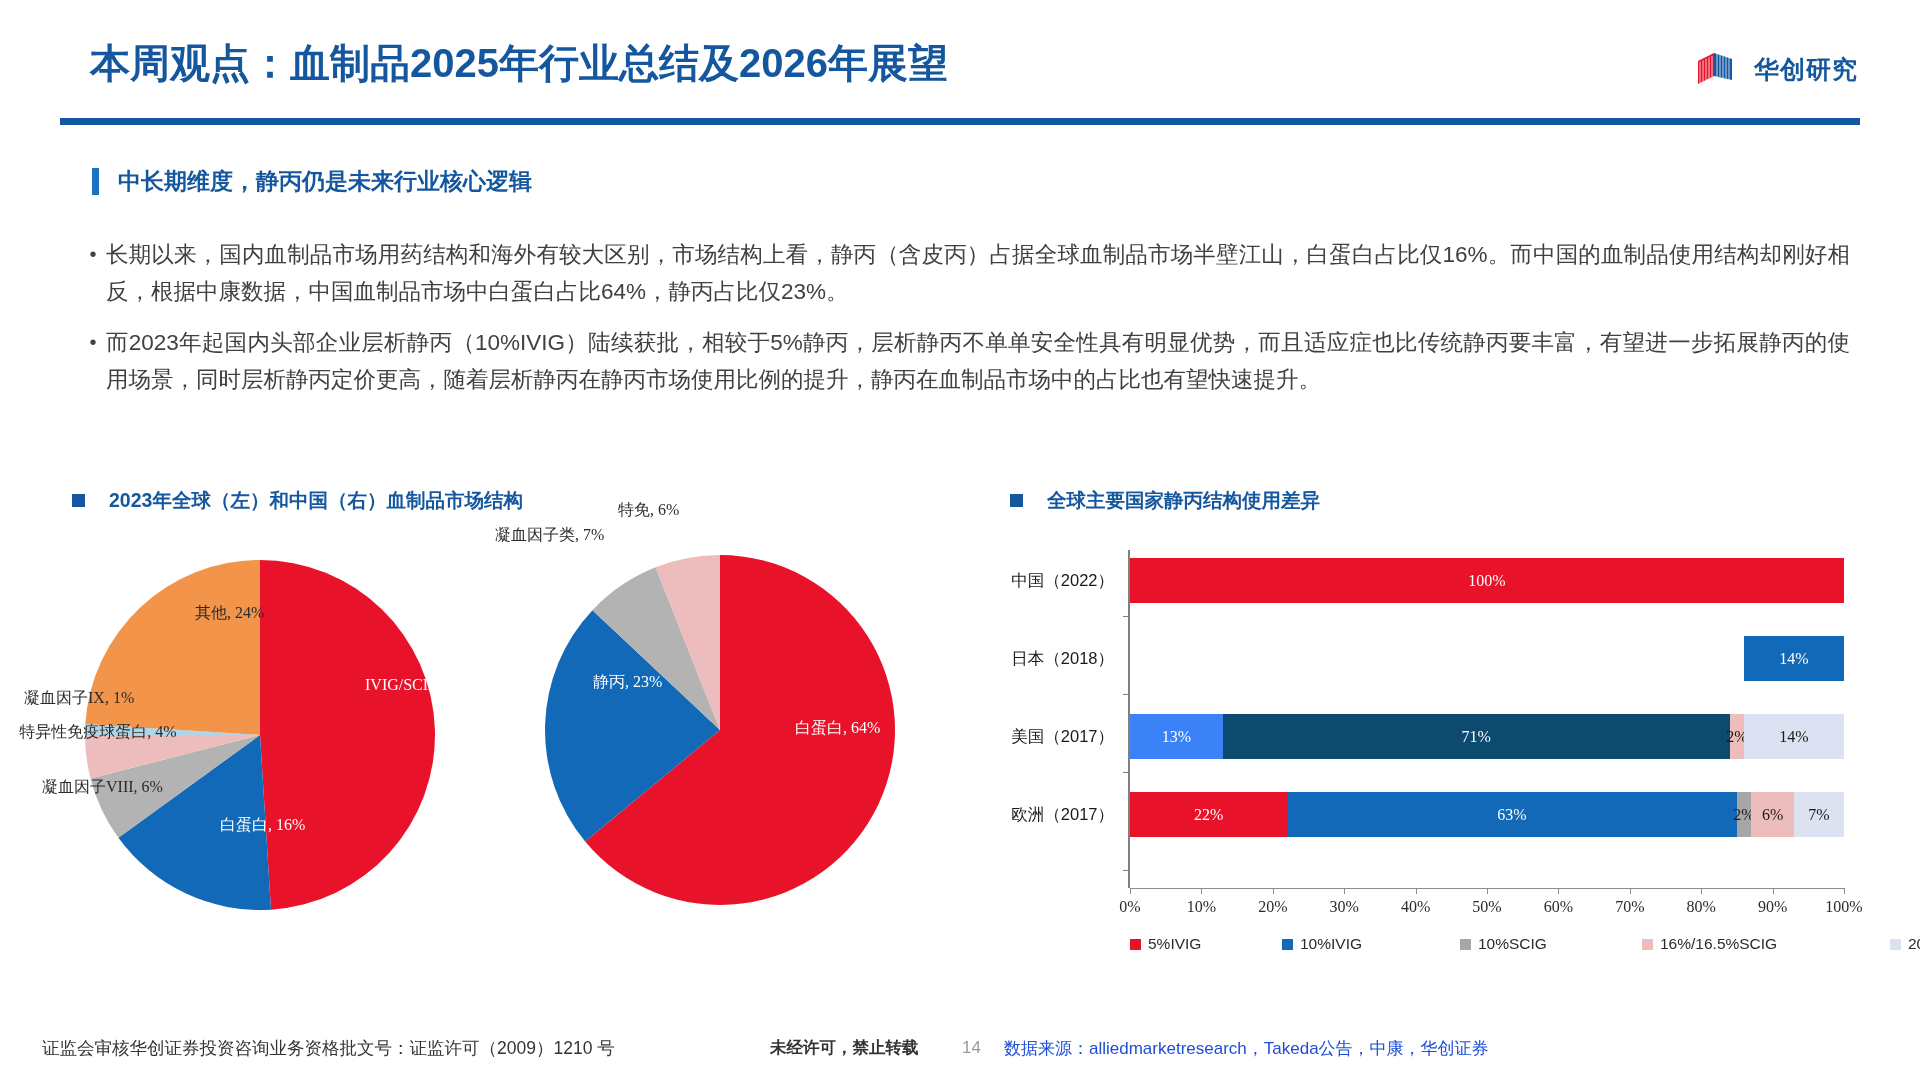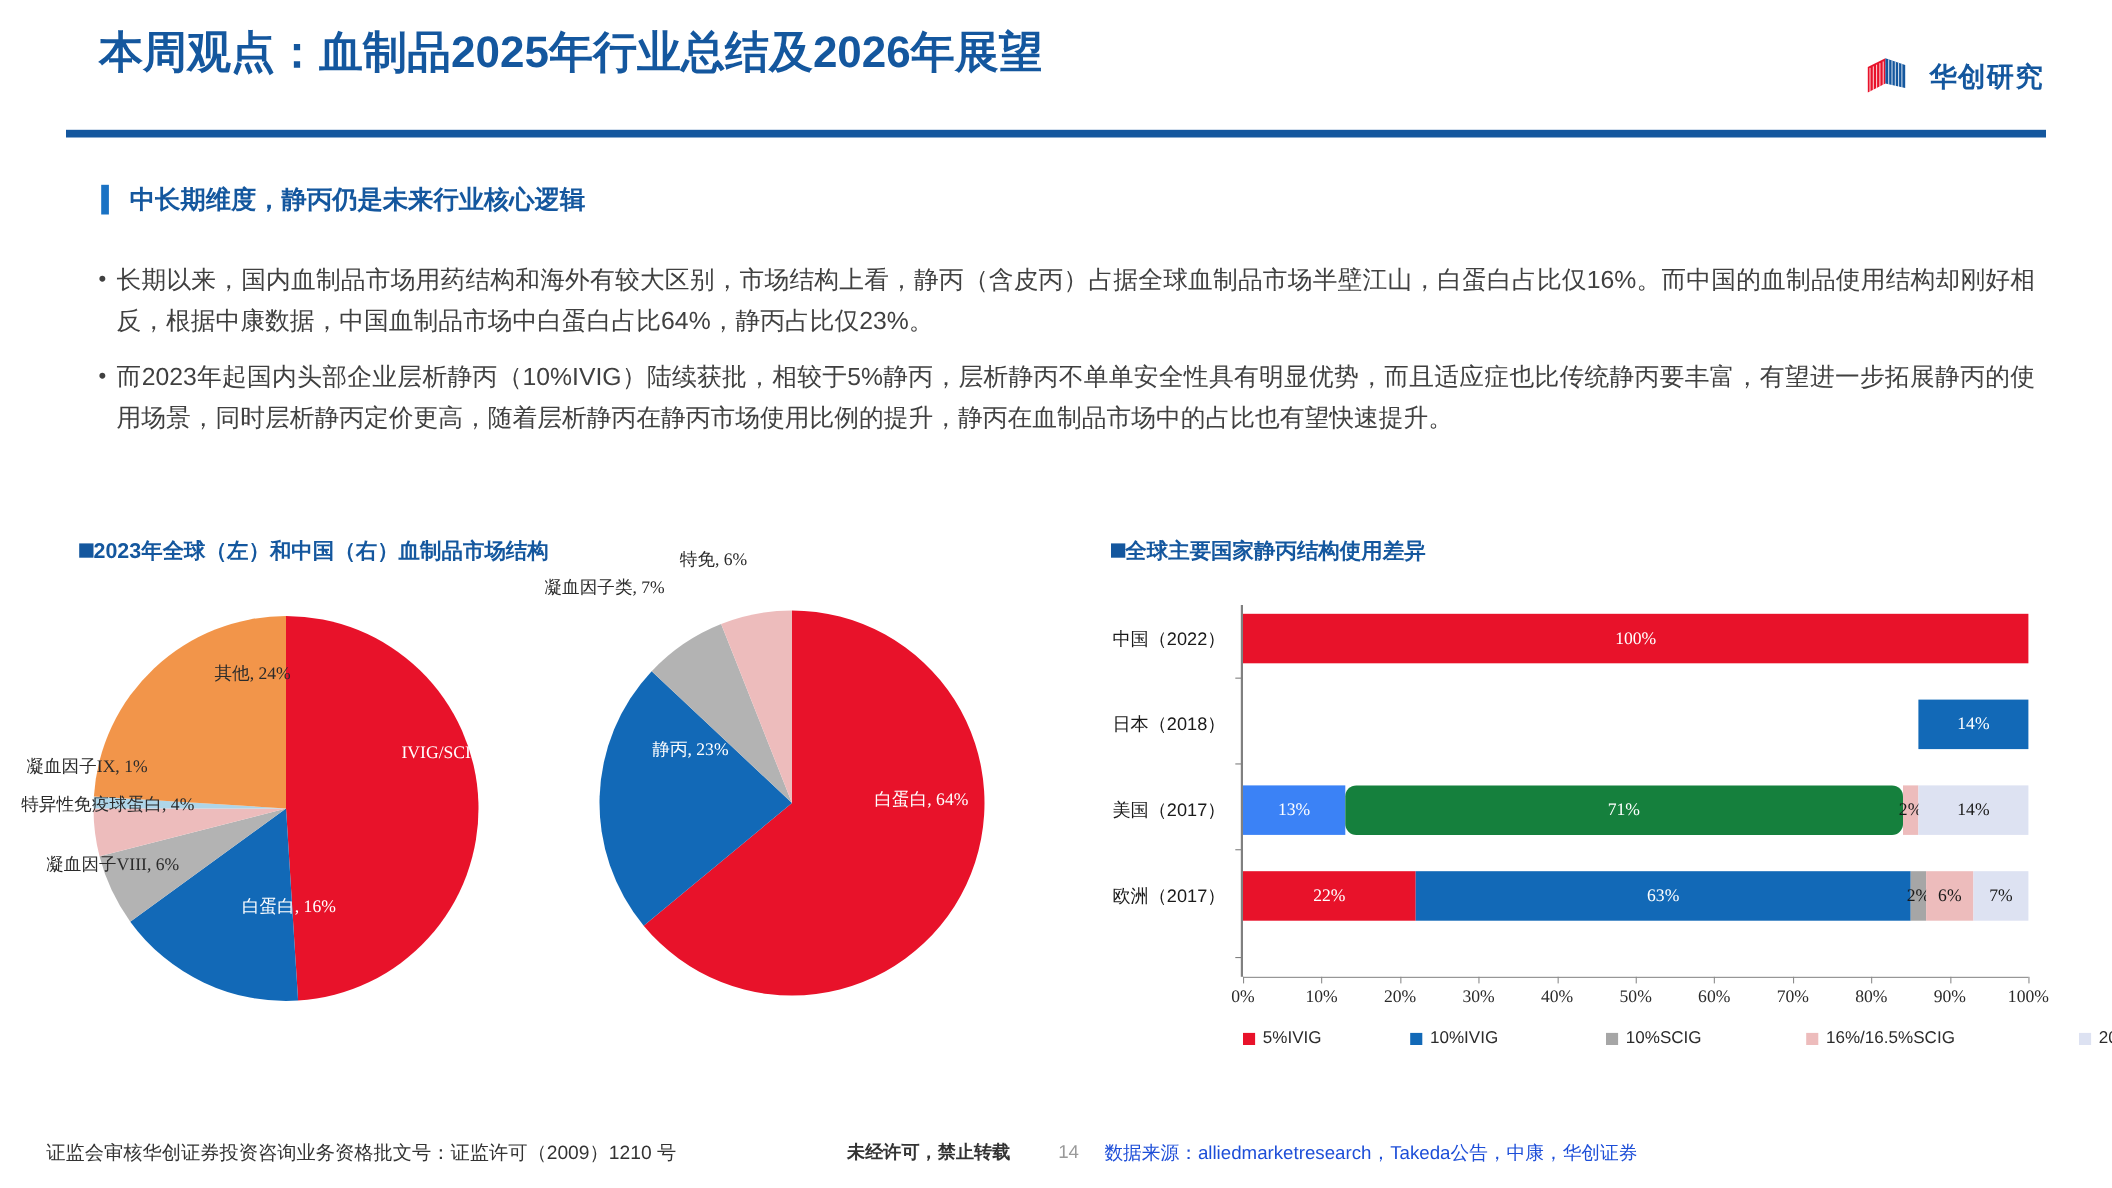--- a/index.html
+++ b/index.html
@@ -9,21 +9,21 @@
     font-family:"Liberation Sans","DejaVu Sans",sans-serif;
     overflow:hidden;
     position:relative;
   }
   .slide{position:relative;width:1920px;height:1080px;background:#fff;}
 
   
   .header{position:absolute;left:0;top:0;width:1920px;height:120px;}
   .header-rule{position:absolute;left:60px;top:118px;width:1800px;height:7px;background:#14579e;}
   .slide-title{
-    position:absolute;left:90px;top:20px;
+    position:absolute;left:90px;top:36px;
     font-size:40px;font-weight:bold;color:#14579e;
     letter-spacing:0px;white-space:nowrap;
   }
   .logo{position:absolute;right:62px;top:52px;display:flex;align-items:flex-end;gap:21px;}
   .logo-mark{width:36px;height:34px;position:relative;}
   .logo-text{font-size:25px;font-weight:bold;color:#14579e;letter-spacing:1px;}
 
   
   .sec-head{position:absolute;left:92px;top:166px;display:flex;align-items:center;gap:19px;}
   .sec-bar{width:7px;height:27px;background:#1a72c4;}
@@ -36,21 +36,21 @@
     width:26px;flex:0 0 26px;color:#404040;font-size:20px;
     line-height:37px;text-align:center;
   }
   .bullet-text{
     font-size:22.5px;line-height:37px;color:#404040;
     text-align:justify;text-justify:inter-character;
     flex:1;
   }
 
   
-  .chart-head{position:absolute;display:flex;align-items:center;justify-content:space-between;}
+  .chart-head{position:absolute;display:flex;align-items:center;gap:24px;justify-content:space-between;}
   .chart-head .sq{width:13px;height:13px;background:#14579e;}
   .chart-head .txt{font-size:19.5px;font-weight:bold;color:#14579e;}
   #head-left{left:72px;top:487px;}
   #head-right{left:1010px;top:487px;}
 
   
   .pies{position:absolute;left:0;top:530px;width:960px;height:420px;}
   .pie-svg{position:absolute;left:0;top:0;}
   .pielabel{
     position:absolute;font-family:"Liberation Serif","DejaVu Serif",serif;
@@ -196,21 +196,21 @@
           <div class="bc-catlabel">日本（2018）</div>
           <div class="bc-seg" style="left: 86%; width: 14%; background: rgb(18, 105, 183);">
             <span style="color: rgb(255, 255, 255);">14%</span>
           </div>
         </div>
         <div class="bc-row" style="top: 164px;">
           <div class="bc-catlabel">美国（2017）</div>
           <div class="bc-seg" style="left: 0%; width: 13%; background: #3b82f6;">
             <span style="color: rgb(255, 255, 255);">13%</span>
           </div>
-          <div class="bc-seg" style="left: 13%; width: 71%; background: #15803d; border-radius: 10px;">
+          <div class="bc-seg" style="left: 13%; width: 71%; background: #0c4a6e;">
             <span style="color: rgb(255, 255, 255);">71%</span>
           </div>
           <div class="bc-seg" style="left: 84%; width: 2%; background: rgb(237, 188, 188);">
             <span style="color: rgb(26, 26, 26);">2%</span>
           </div>
           <div class="bc-seg" style="left: 86%; width: 14%; background: rgb(221, 226, 242);">
             <span style="color: rgb(26, 26, 26);">14%</span>
           </div>
         </div>
         <div class="bc-row" style="top: 242px;">

